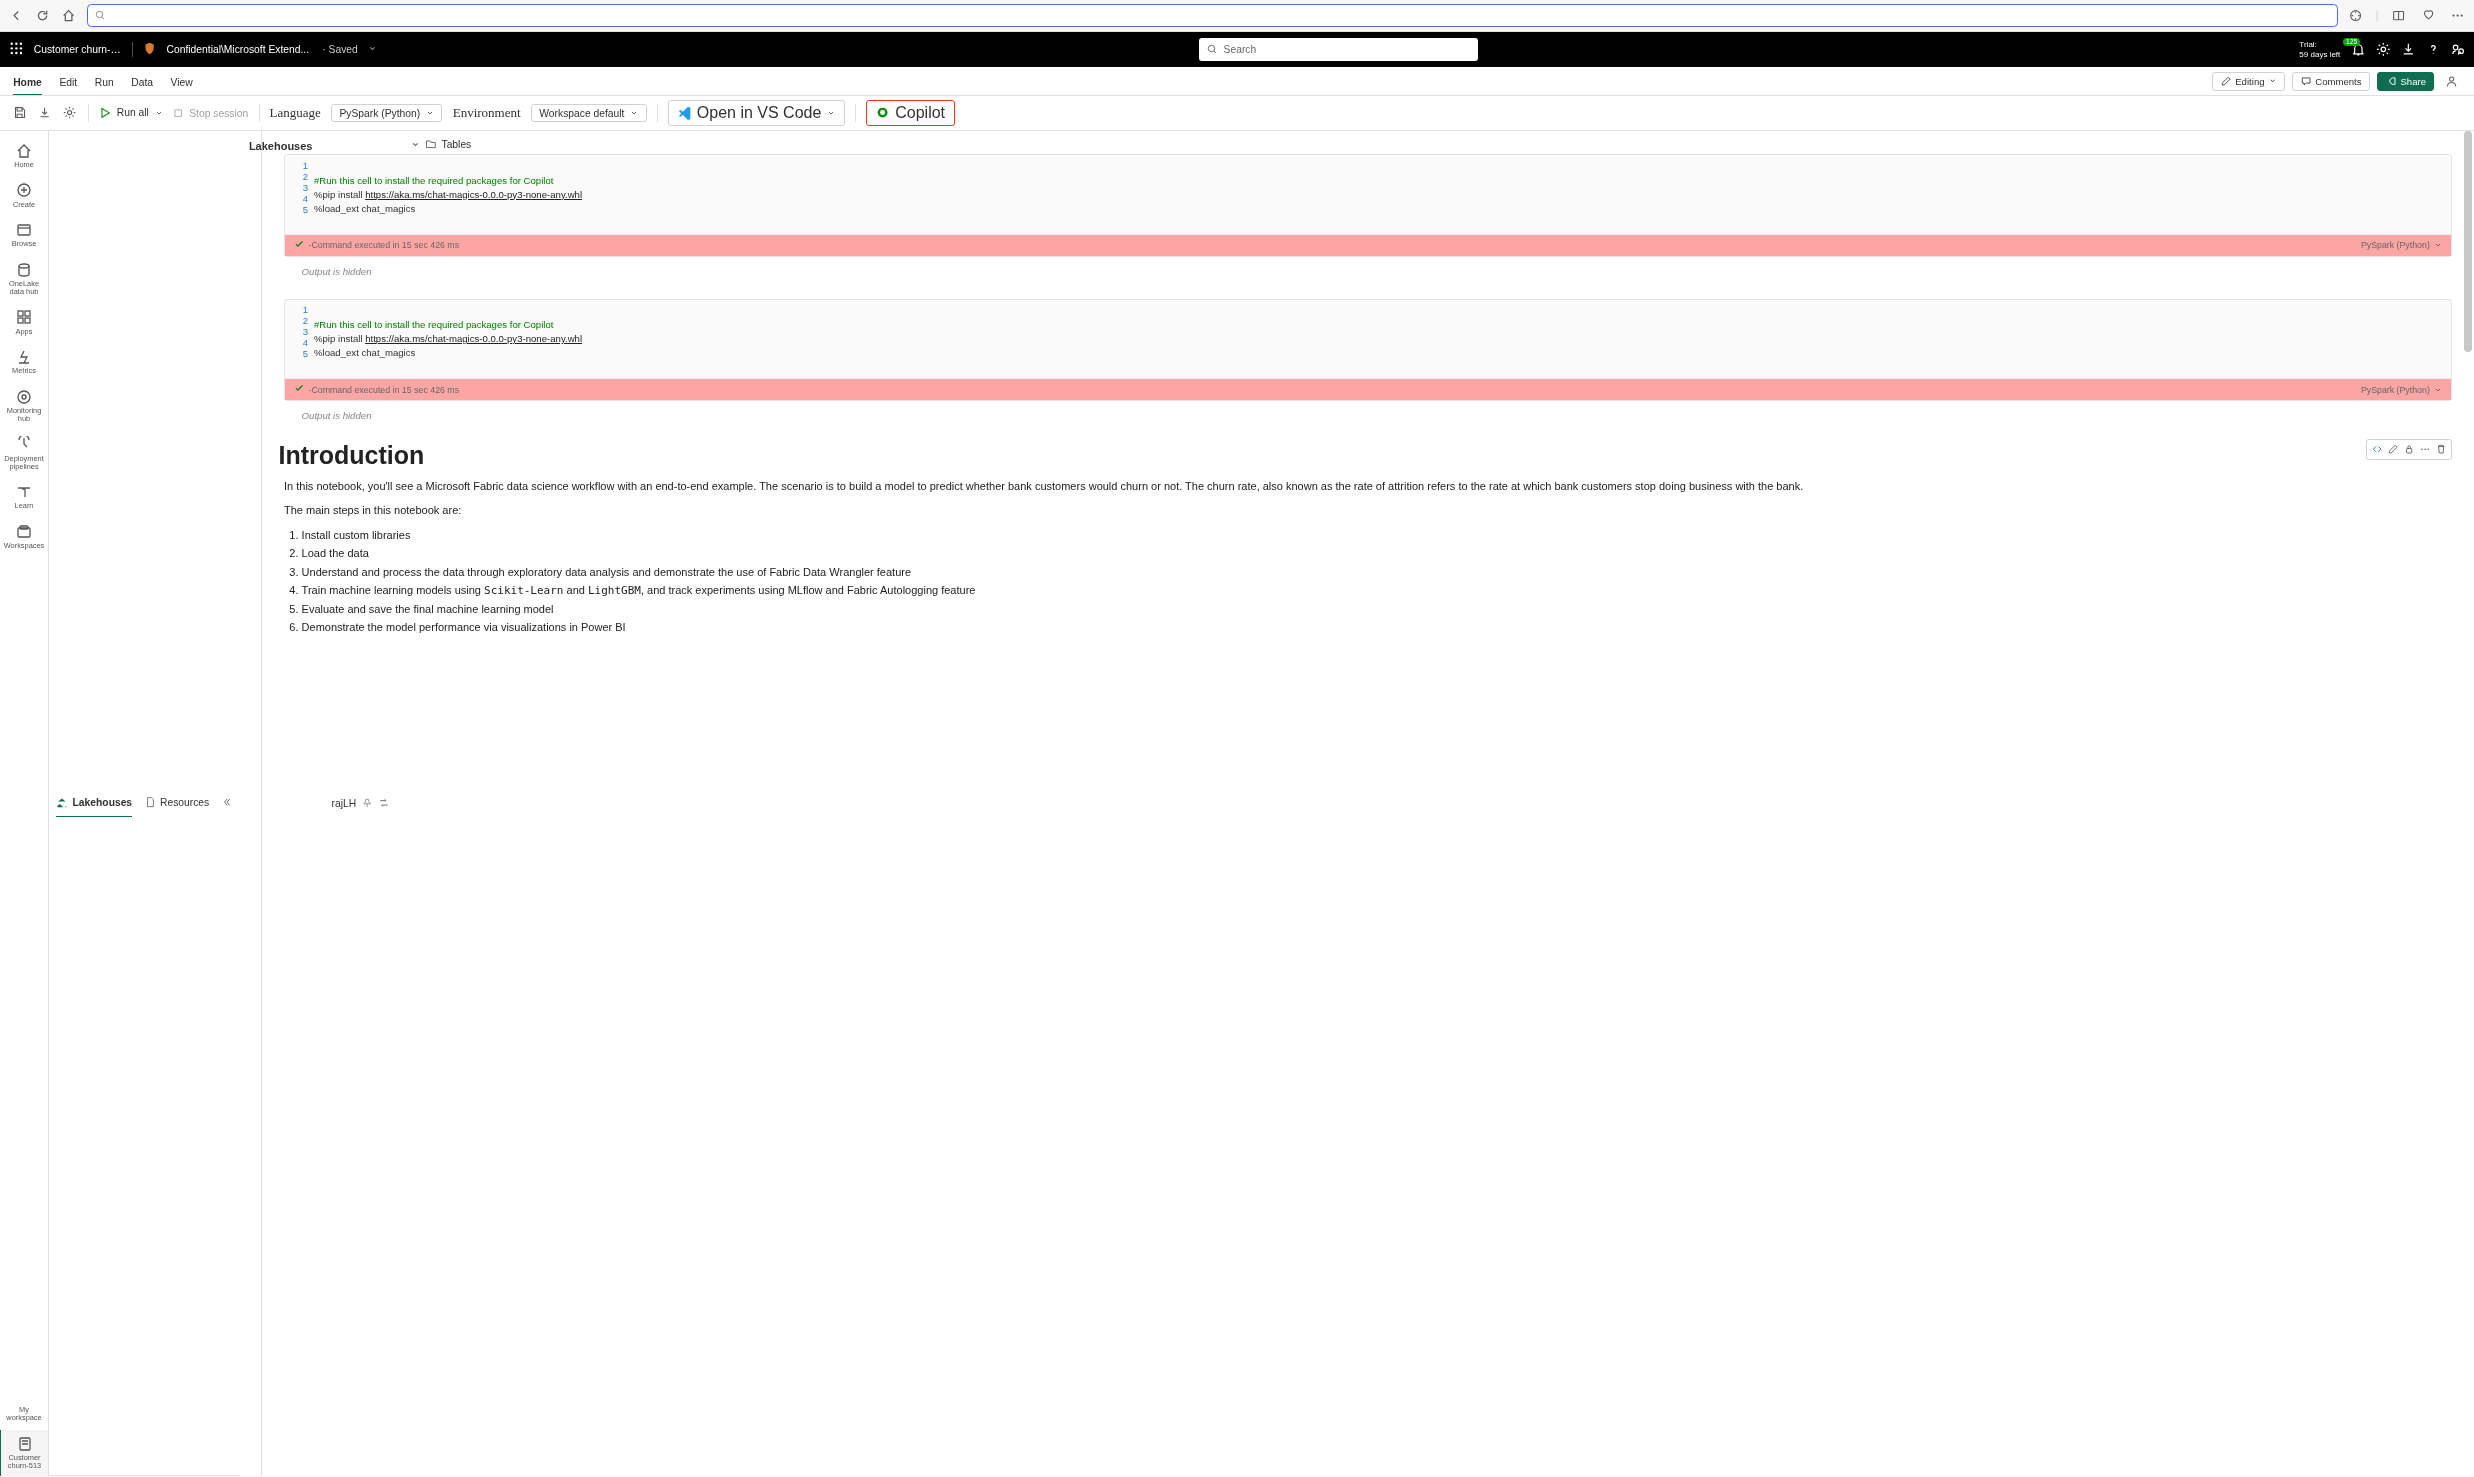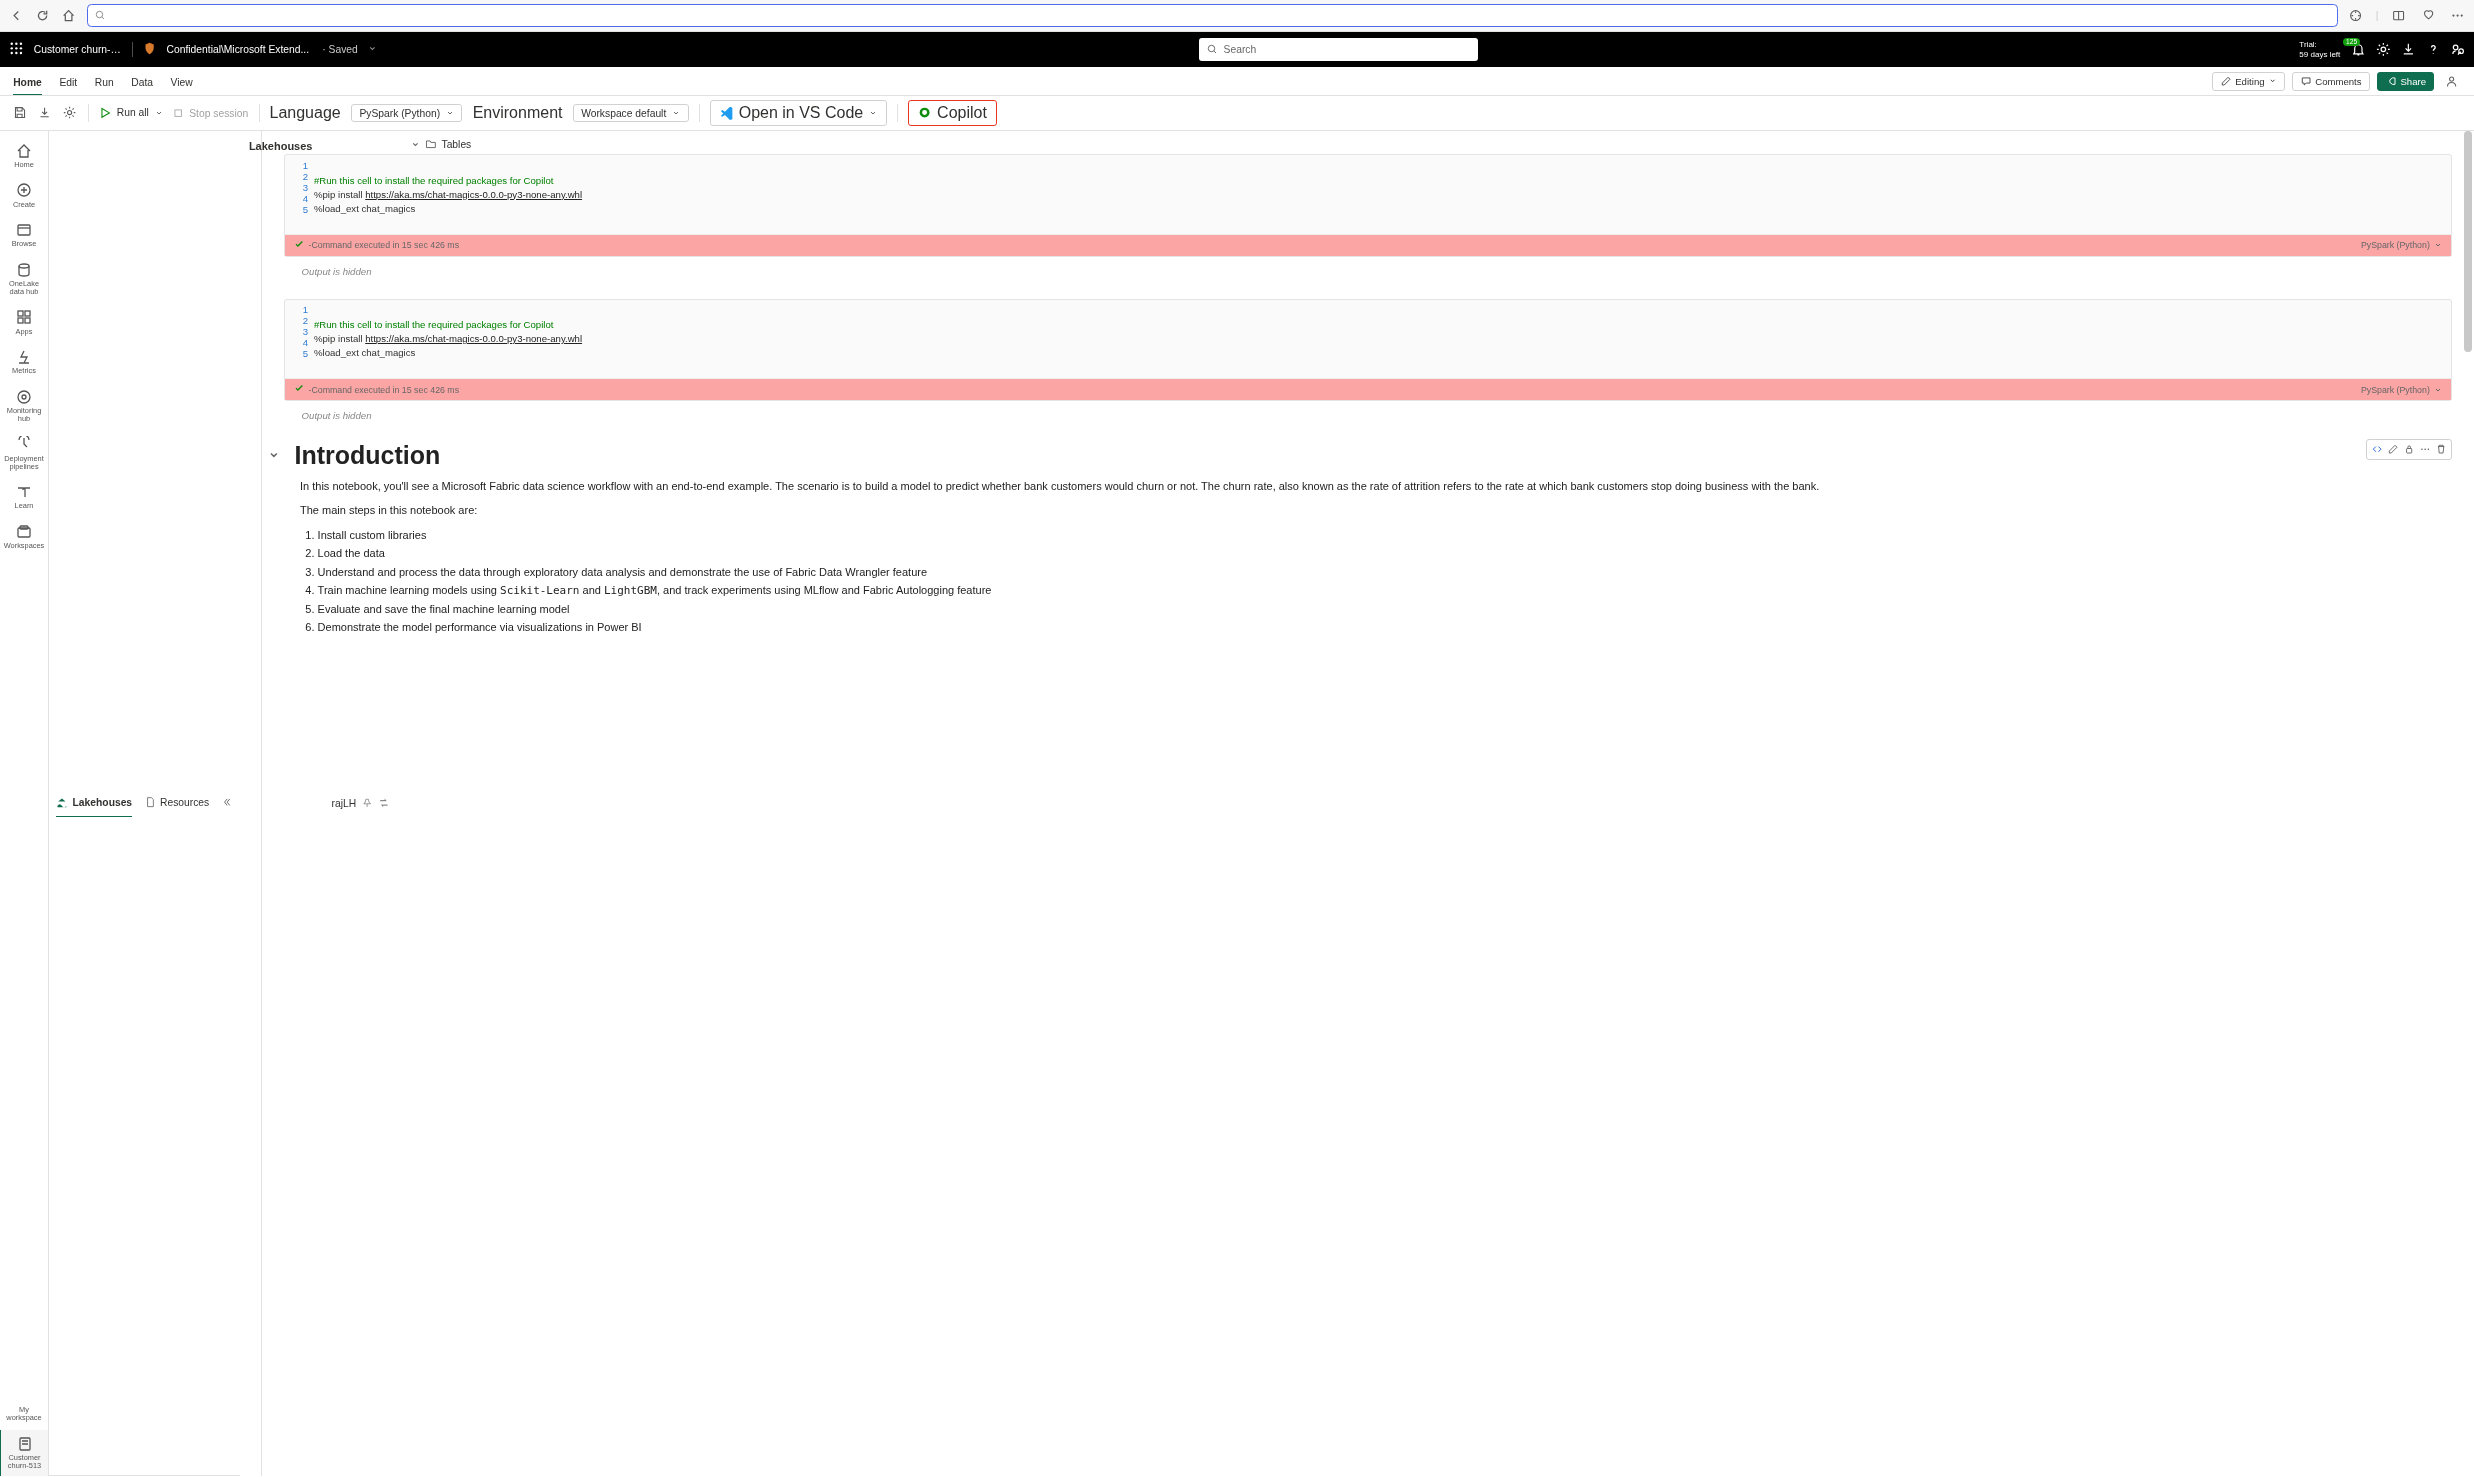--- a/index.html
+++ b/index.html
@@ -35,21 +35,21 @@
 .ribbon-btn.share { background:#0f6e4f; color:#fff; border-color:#0f6e4f;}
 .ribbon-btn.round { border:none; padding:2.9px; }
 
 
 .toolbar { height: 35px; border-bottom: 0.7px solid #e1e1e1; display:flex; align-items:center; padding: 0 13.2px; gap: 10.3px; }
 .tool-icon { width:14.7px; height:14.7px; color:#5b5b5b; cursor:pointer; }
 .run-all { display:flex; align-items:center; gap:5.9px; color:#323130; cursor:pointer;}
 .run-all svg { color:#0e8c0e; }
 .tb-sep { width:0.7px; height:17.6px; background:#e1e1e1; }
 .stop-session { color:#a0a0a0; display:flex; align-items:center; gap:5.9px; }
-.tb-label { color:#323130; font-size:16px; }
+.tb-label { color:#323130; font-size:13px;font-family:Liberation Serif, serif; }
 .tb-dropdown { border:0.7px solid #d1d1d1; border-radius:2.9px; padding:2.9px 7.4px; display:flex; align-items:center; gap:5.9px; font-size:10.3px; cursor:pointer; min-width:103px; justify-content:space-between;}
 .tb-btn { border:0.7px solid #d1d1d1; border-radius:2.9px; padding:2.9px 8.8px; display:flex; align-items:center; gap:5.9px; font-size:16px; cursor:pointer;}
 .tb-btn.copilot { border:1.5px solid #e8361e; }
 
 
 .main { display:flex; height: calc(100vh - 132px); }
 .left-rail { width: 49px; border-right: 0.7px solid #e1e1e1; display:flex; flex-direction:column; align-items:center; padding-top:5.9px; gap:1.5px; }
 .rail-item { width:100%; display:flex; flex-direction:column; align-items:center; padding:5.9px 1.5px; cursor:pointer; color:#323130; }
 .rail-item svg { width:16px; height:16px; color:#555; }
 .rail-label { font-size:7.4px; text-align:center; margin-top:2.2px; color:#555; line-height:1.1;}
@@ -547,21 +547,21 @@
         <span class="kernel">
             <span>PySpark (Python)</span>
             <svg width="8" height="8" viewBox="0 0 16 16" fill="none" stroke="#666" stroke-width="2">
               <path d="m4 6 4 4 4-4"></path>
             </svg>
           </span>
       </div>
     </div>
     <div class="output-hidden">Output is hidden</div>
 
-    <div class="md-section" style="position:relative; padding-left:0;margin-left:16px;">
+    <div class="md-section" style="position:relative; padding-left:0;">
       <div class="cell-toolbar">
         <span class="tbi">
             <svg width="10.3" height="10.3" viewBox="0 0 16 16" fill="none" stroke="#2266dd" stroke-width="1.5">
               <path d="M6 4 2 8l4 4M10 4l4 4-4 4"></path>
             </svg>
           </span>
         <span class="tbi">
             <svg width="10.3" height="10.3" viewBox="0 0 16 16" fill="none" stroke="currentColor" stroke-width="1.3">
               <path d="m11 2 3 3-9 9H2v-3l9-9z"></path>
             </svg>

